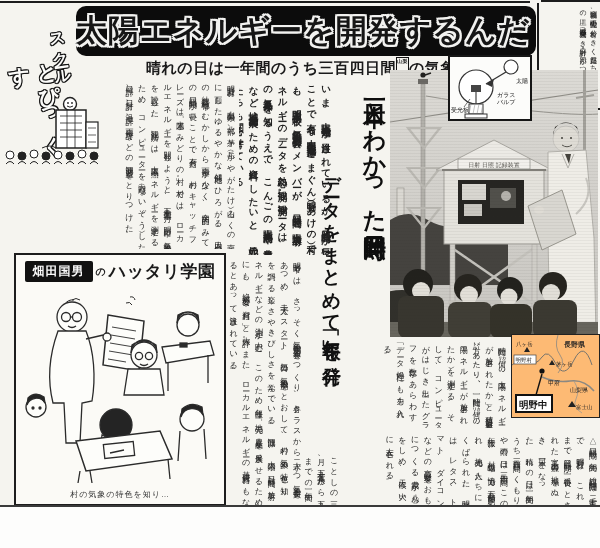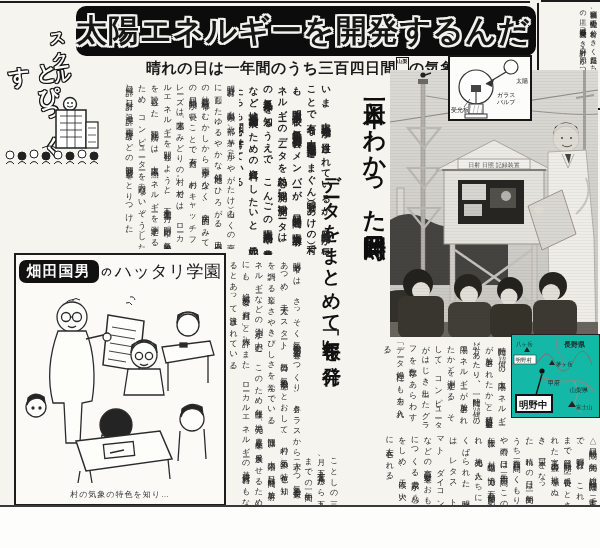--- a/index.html
+++ b/index.html
@@ -31,26 +31,26 @@
   #headline-v{left:347px;top:87px;width:44px;height:268px;font-size:23px;font-weight:900;
               letter-spacing:0;color:#0e0e0e;}
   #subheadline-v{left:316px;top:164px;width:28px;height:288px;font-size:18.5px;font-weight:800;
                  letter-spacing:1.5px;color:#111;}
   #logo{left:0;top:10px;width:106px;height:156px;}
   .logo-line{writing-mode:vertical-rl;font-weight:900;position:absolute;}
   #photo{left:390px;top:70px;width:208px;height:267px;background:#d3d1cc;overflow:hidden;}
   #photo::after{content:"";position:absolute;inset:0;
       background:repeating-linear-gradient(0deg,rgba(40,40,35,.05) 0 1px,transparent 1px 3px);pointer-events:none;}
   #diagram{left:448px;top:55px;width:80px;height:62px;background:#fcfcfa;border:2px solid #161616;}
-  #map{left:511px;top:334px;width:87px;height:82px;background:#14b8a6;border:1.5px solid #222;}
+  #map{left:511px;top:334px;width:87px;height:82px;background:#fdba74;border:1.5px solid #222;}
   #cartoon{left:14px;top:253px;width:208px;height:249px;border:2px solid #1d1d1d;background:#fbfaf6;}
   #cartoon-head{position:absolute;left:0;top:5px;width:100%;display:flex;align-items:center;justify-content:center;gap:3px;}
-  #cartoon-author{background:#111;color:#fafafa;font-size:15px;font-weight:bold;padding:2px 8px;border-radius:7px;letter-spacing:1px;}
+  #cartoon-author{background:#111;color:#fafafa;font-size:12px;font-weight:bold;padding:2px 8px;border-radius:2px;letter-spacing:1px;}
   #cartoon-no{font-size:10px;font-weight:bold;}
-  #cartoon-title{font-size:17px;font-weight:400;letter-spacing:.5px;}
+  #cartoon-title{font-size:17px;font-weight:700;letter-spacing:.5px;}
   #cartoon-caption{position:absolute;left:0;bottom:4px;width:100%;text-align:center;font-size:8px;letter-spacing:1px;color:#333;}
   #credit-strip{left:0;top:507px;width:600px;height:41px;background:#fdfdfc;}
   svg text{font-family:"Liberation Sans",sans-serif;}
 </style>
 </head>
 <body>
 
 <div id="page">
 
   <div class="abs rule" style="left:0;top:1px;width:530px;height:2px;"></div>

